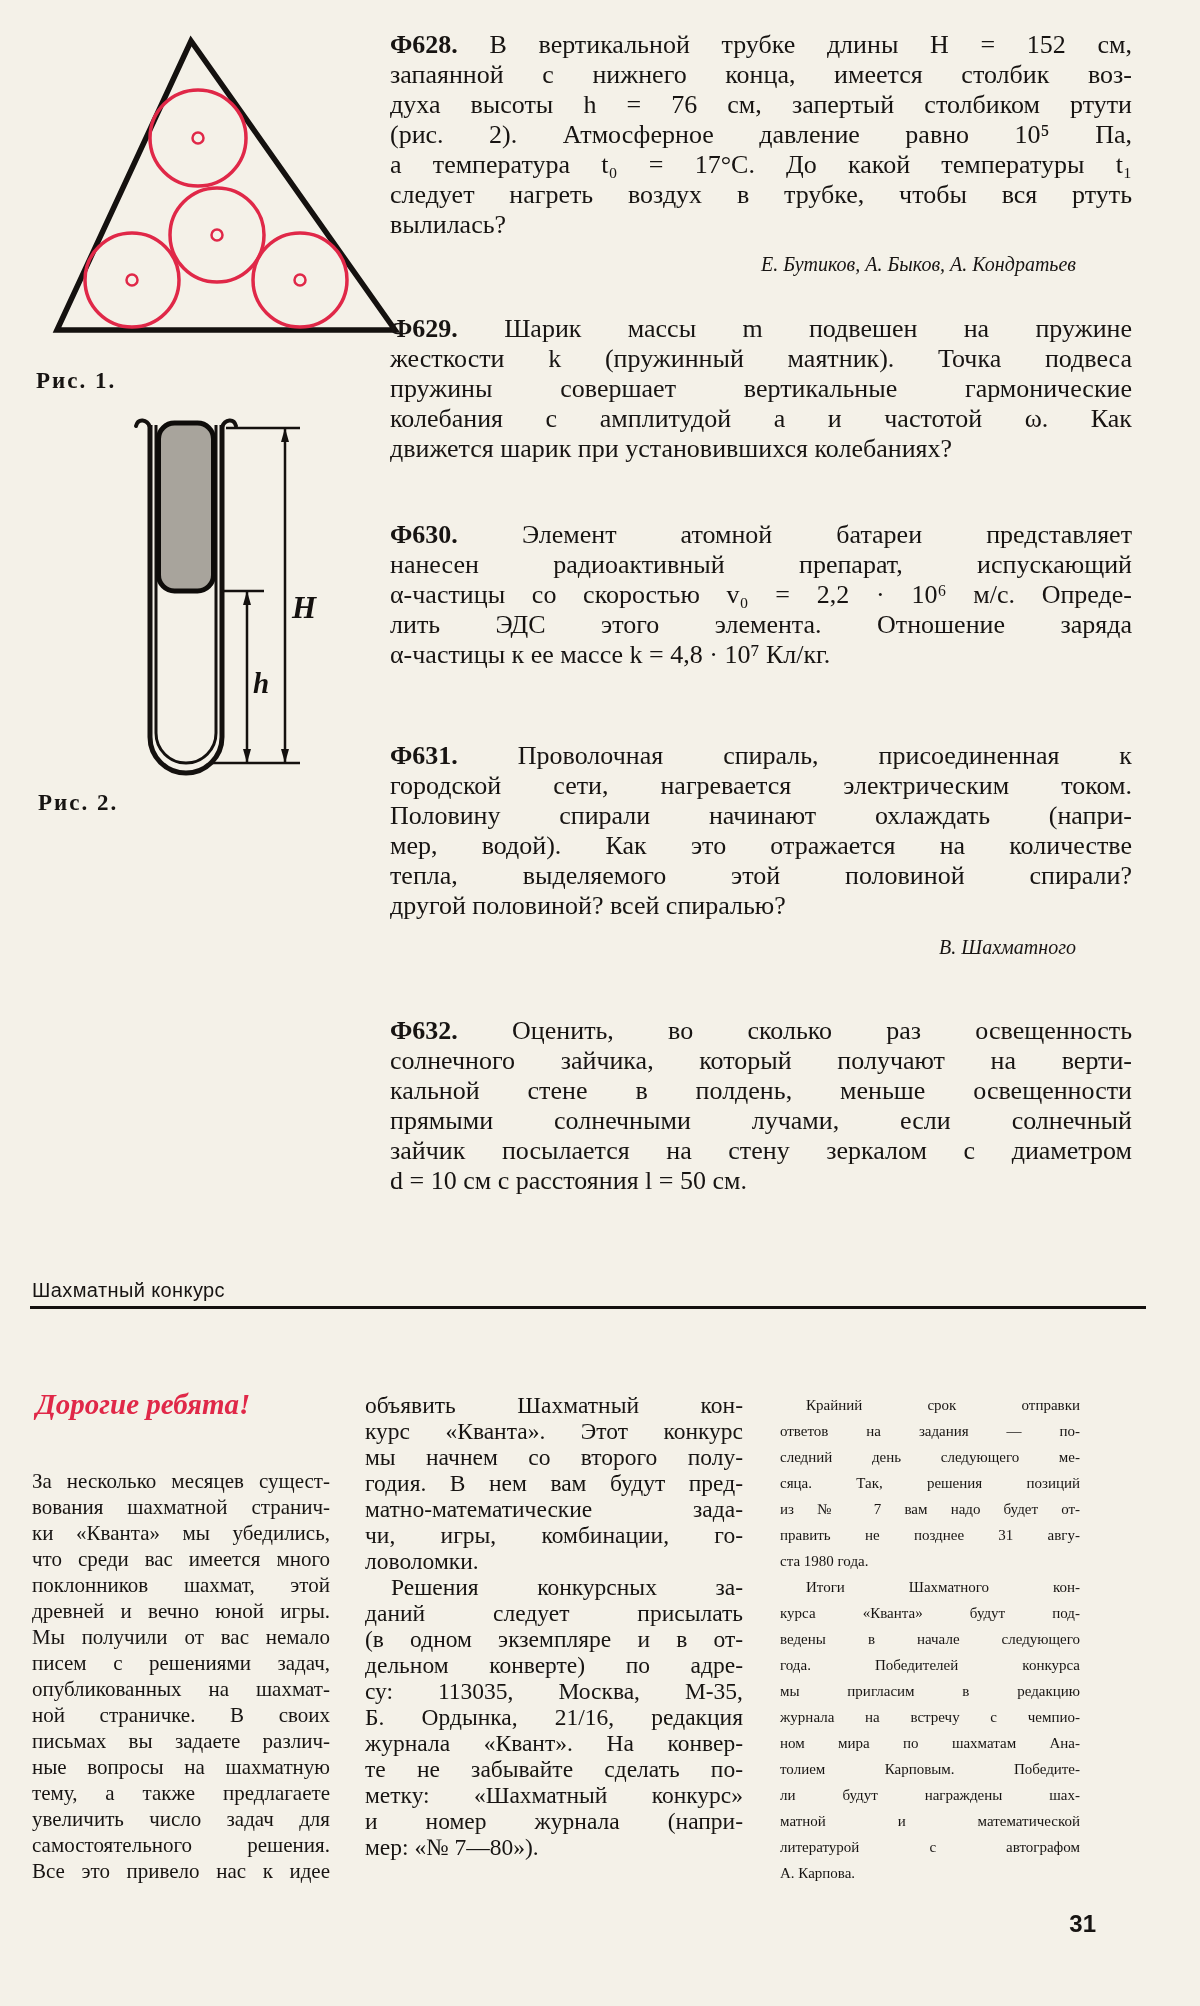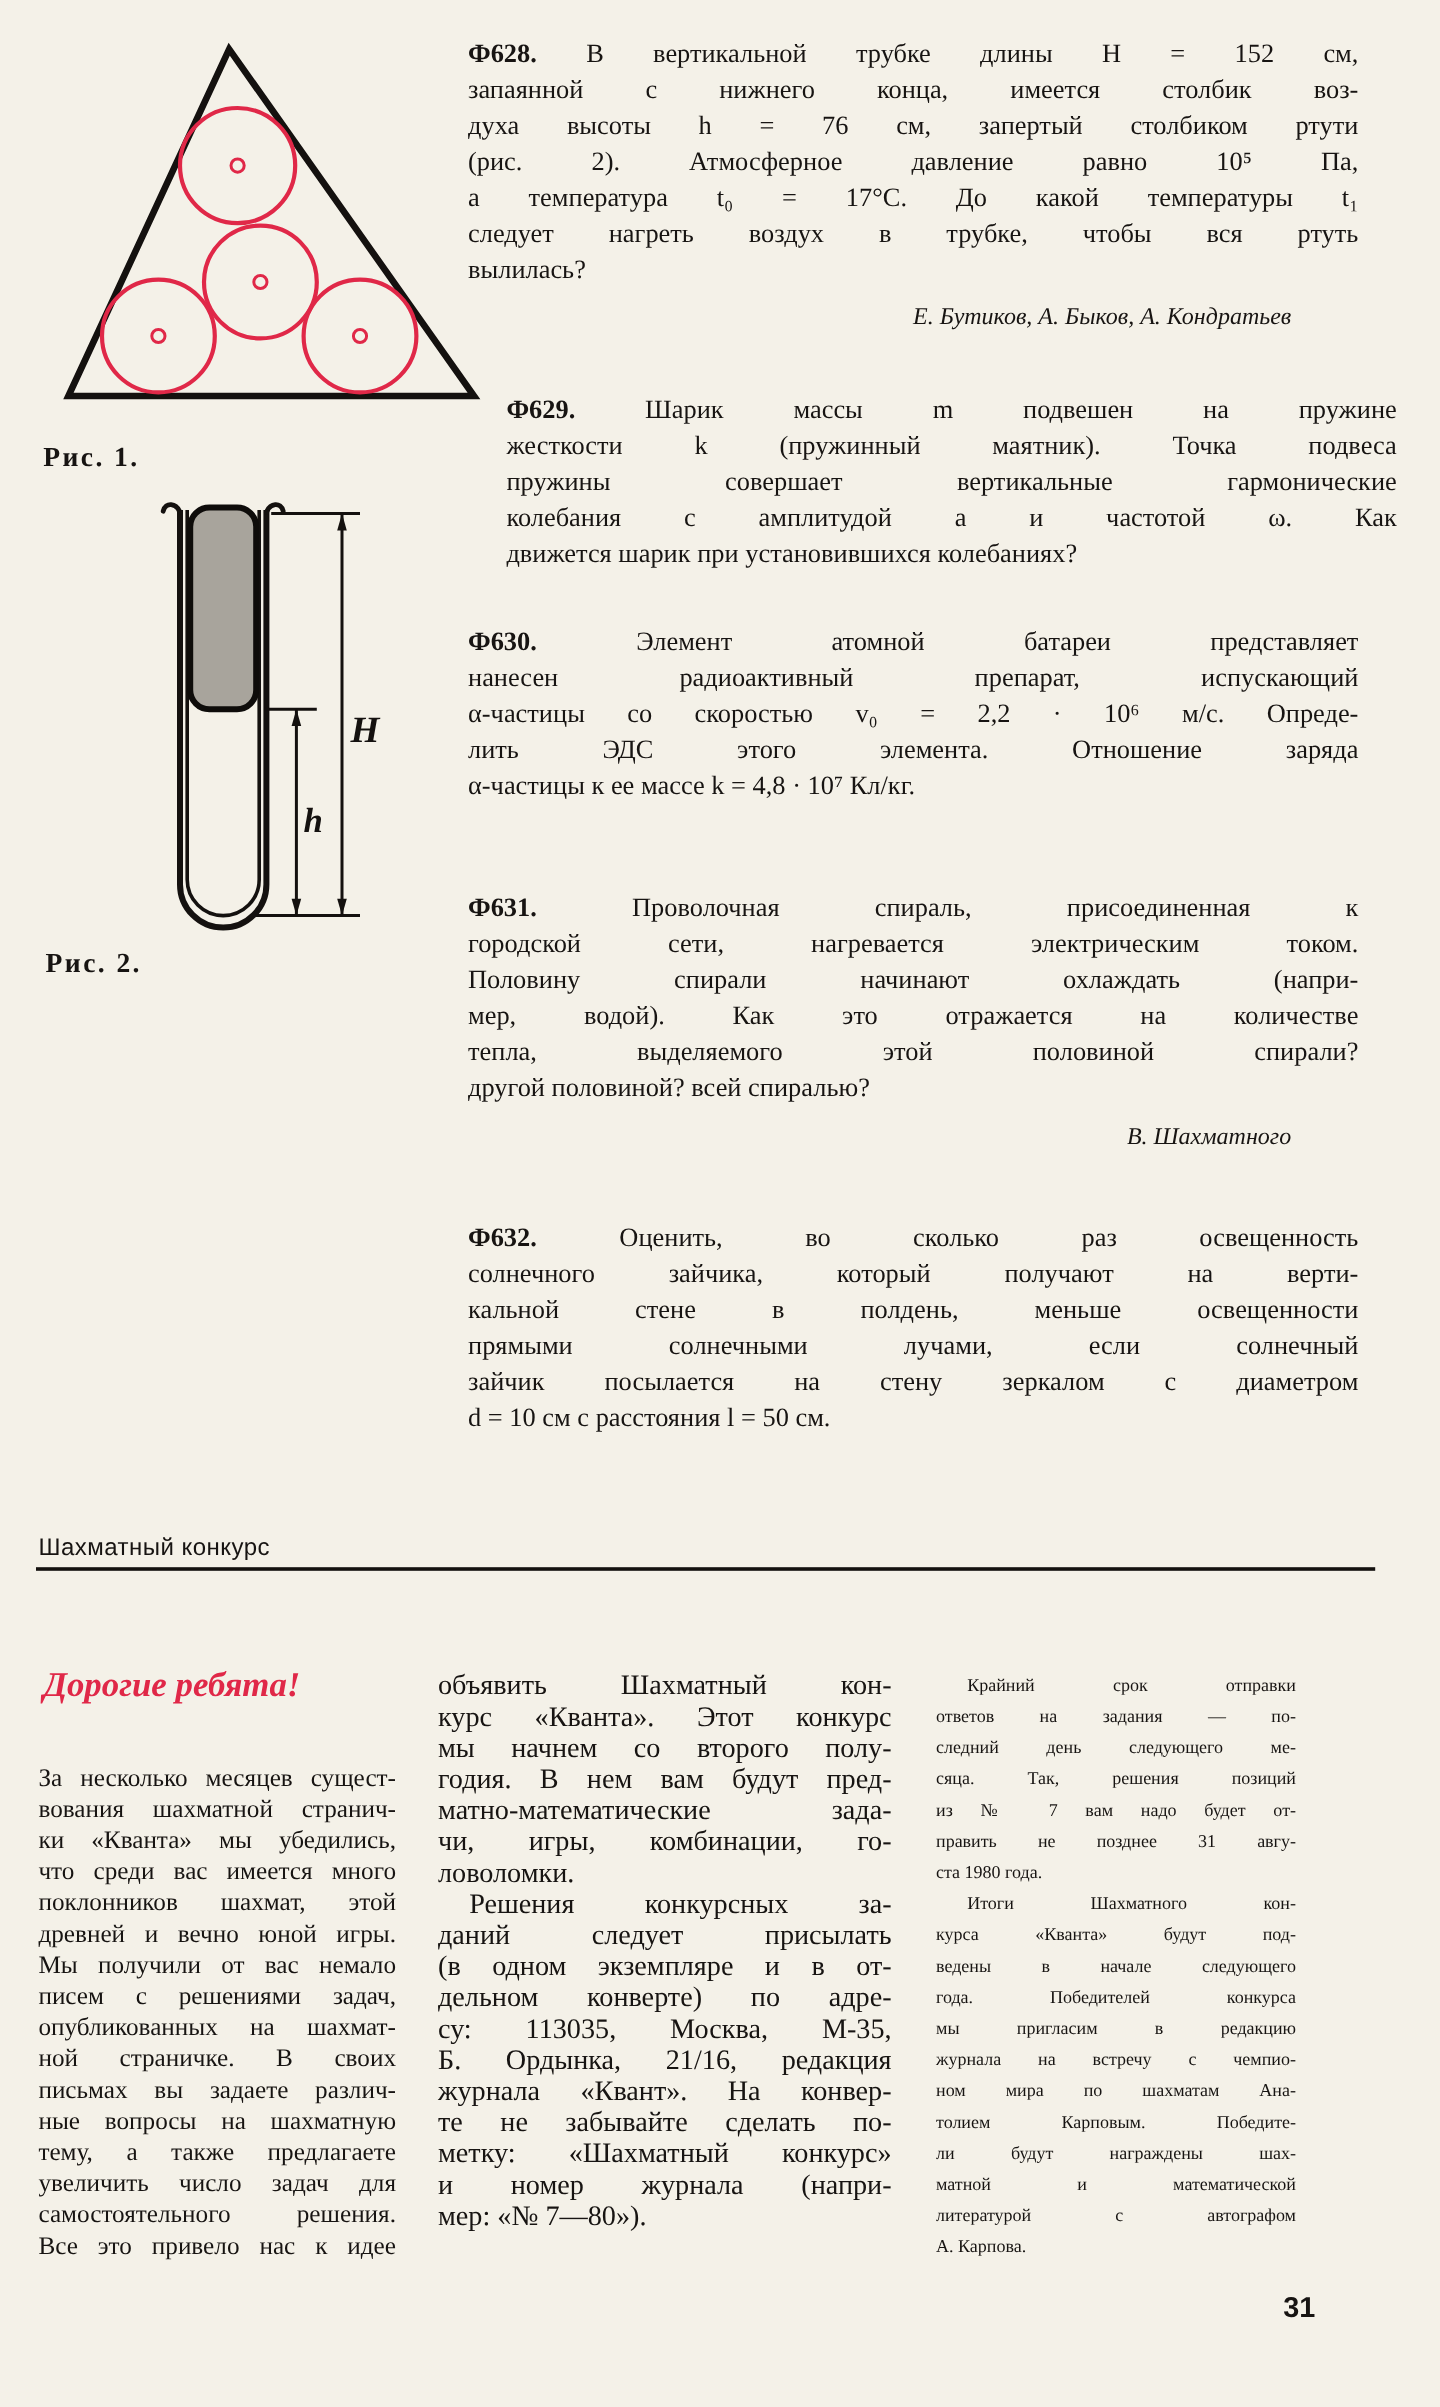--- a/index.html
+++ b/index.html
@@ -6,21 +6,21 @@
   .page {
     position:relative; width:1200px; height:2006px;
     background:#f4f1e8;
     font-family:"Liberation Serif", serif;
     color:#171412;
     overflow:hidden;
   }
   
   .problems { position:absolute; left:390px; top:0; width:742px; }
   .pblock { position:absolute; left:0; width:742px; }
-  .pl { font-size:22px; line-height:30px; white-space:normal; }
+  .pl { font-size:26px; line-height:30px; white-space:normal; }
   .j  { text-align:justify; text-align-last:justify; }
   .pnum { font-weight:bold; }
   .author {
     position:absolute; width:742px;
     font-style:italic; font-size:20px; line-height:28px;
     text-align:right; padding-right:56px; box-sizing:border-box;
   }
   
   .figsvg { position:absolute; }
   .figcap { position:absolute; font-weight:bold; font-size:23px; letter-spacing:2px; }
@@ -104,21 +104,21 @@
       <div class="pl j"><b class="pnum">Ф628.</b> <span>В вертикальной трубке длины H = 152 см,</span></div>
       <div class="pl j">запаянной с нижнего конца, имеется столбик воз-</div>
       <div class="pl j">духа высоты h = 76 см, запертый столбиком ртути</div>
       <div class="pl j">(рис. 2). Атмосферное давление равно 10⁵ Па,</div>
       <div class="pl j">а температура t₀ = 17°C. До какой температуры t₁</div>
       <div class="pl j">следует нагреть воздух в трубке, чтобы вся ртуть</div>
       <div class="pl">вылилась?</div>
     </div>
     <div class="author" style="top:250px;">Е. Бутиков, А. Быков, А. Кондратьев</div>
 
-    <div class="pblock" style="top:326px;margin-left:32px;">
+    <div class="pblock" style="top:314px;">
       <div class="pl j"><b class="pnum">Ф629.</b> <span>Шарик массы m подвешен на пружине</span></div>
       <div class="pl j">жесткости k (пружинный маятник). Точка подвеса</div>
       <div class="pl j">пружины совершает вертикальные гармонические</div>
       <div class="pl j">колебания с амплитудой a и частотой ω. Как</div>
       <div class="pl">движется шарик при установившихся колебаниях?</div>
     </div>
 
     <div class="pblock" style="top:520px;">
       <div class="pl j"><b class="pnum">Ф630.</b> <span>Элемент атомной батареи представляет</span></div>
       <div class="pl j">нанесен радиоактивный препарат, испускающий</div>

